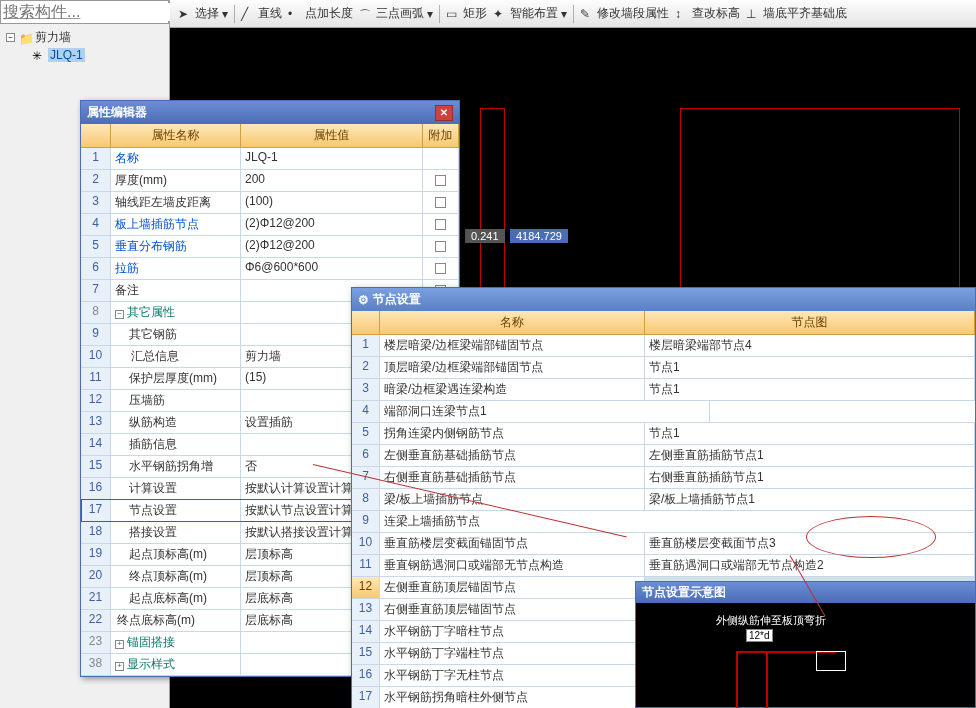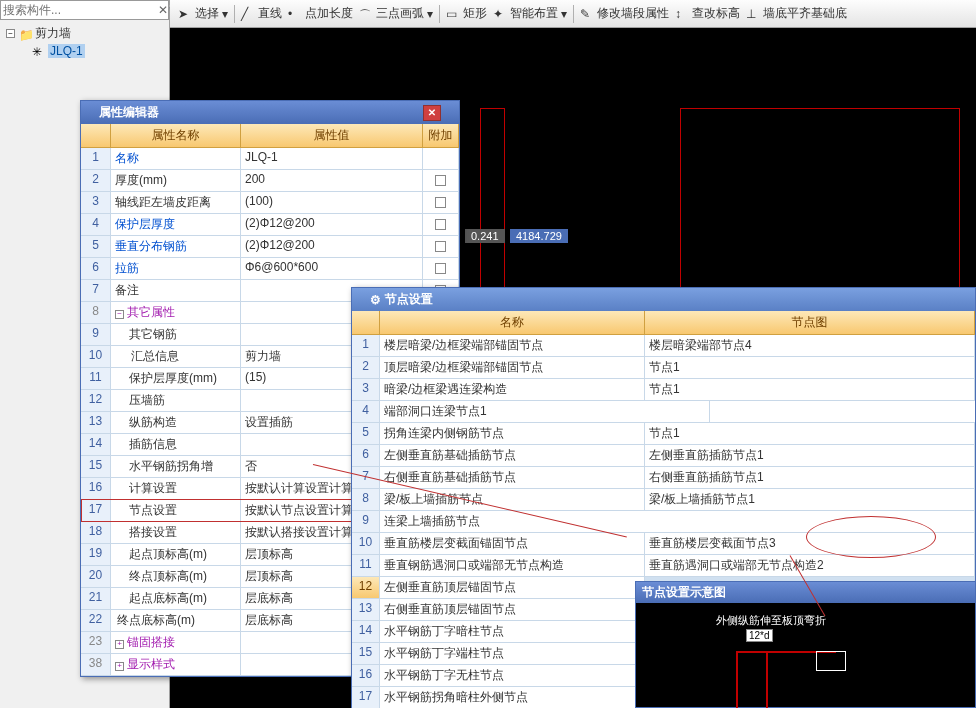--- a/index.html
+++ b/index.html
@@ -1,21 +1,21 @@
 <!DOCTYPE html>
 <html><head>
 <meta charset="utf-8">
 <style>
 * { box-sizing: border-box; margin: 0; padding: 0; font-family: "Microsoft YaHei", SimSun, sans-serif; font-size: 12px; }
 body { background: #000; width: 976px; height: 708px; position: relative; overflow: hidden; }
 
 
 .left-panel { position: absolute; left: 0; top: 0; width: 170px; height: 708px; background: #f0f0f0; border-right: 1px solid #a0a0a0; }
 .search-box { display: flex; align-items: center; padding: 2px; background: #fff; border: 1px solid #999; }
-.search-box input { flex: 1; border: none; outline: none; font-size: 12px; color: #999; }
+.search-box input { flex: 1; border: none; outline: none; font-size: 16px; color: #999; text-decoration: underline; }
 .search-box .icon { width: 14px; height: 14px; color: #666; }
 .tree { padding: 4px 6px; }
 .tree-item { display: flex; align-items: center; gap: 4px; padding: 1px 0; }
 .tree-item.child { padding-left: 26px; }
 .tree-toggle { width: 9px; height: 9px; border: 1px solid #888; display: inline-flex; align-items: center; justify-content: center; font-size: 8px; line-height: 1; background: #fff; }
 .tree-icon { width: 12px; height: 12px; }
 .tree-label { color: #333; }
 .tree-label.selected { background: #b0d0f0; color: #0050a0; padding: 0 2px; }
 
 
@@ -25,37 +25,37 @@
 .tsep { width: 1px; height: 18px; background: #b0b0b0; }
 
 
 .canvas { position: absolute; left: 170px; top: 28px; right: 0; bottom: 0; background: #000; }
 .canvas .redrect { position: absolute; border: 1px solid #c00000; }
 .canvas .coord { position: absolute; background: #4a6db5; color: #fff; padding: 1px 6px; font-size: 11px; }
 .canvas .coord.small { background: #555; }
 
 
 .prop-win { position: absolute; left: 80px; top: 100px; width: 380px; background: #fff; border: 1px solid #4a6db5; box-shadow: 2px 2px 6px rgba(0,0,0,.4); }
-.win-title { background: linear-gradient(#6a8dd5,#4a6db5); color: #fff; padding: 3px 18px; display: flex; justify-content: space-between; align-items: center; font-weight: bold; }
+.win-title { background: linear-gradient(#6a8dd5,#4a6db5); color: #fff; padding: 3px 6px; display: flex; justify-content: space-between; align-items: center; font-weight: bold; }
 .win-close { width: 18px; height: 16px; background: #d04040; color: #fff; text-align: center; line-height: 14px; border: 1px solid #903030; cursor: pointer; font-size: 10px; }
 .prop-header { display: flex; background: linear-gradient(#fde8b8,#f8c870); border-bottom: 1px solid #d0a040; }
 .prop-header div { padding: 3px 4px; border-right: 1px solid #d0a040; text-align: center; color: #704000; }
 .ph-num { width: 30px; }
 .ph-name { width: 130px; }
 .ph-val { flex: 1; }
 .ph-ext { width: 36px; }
 .prop-row { display: flex; border-bottom: 1px solid #c8d8e8; min-height: 19px; }
 .prop-row div { padding: 2px 4px; border-right: 1px solid #c8d8e8; overflow: hidden; white-space: nowrap; }
 .pr-num { width: 30px; text-align: center; background: #e8f0fa; color: #4060a0; }
 .pr-name { width: 130px; color: #333; }
 .pr-name.link { color: #0050d0; }
 .pr-val { flex: 1; color: #333; }
 .pr-ext { width: 36px; display: flex; align-items: center; justify-content: center; }
 .pr-ext .cb { width: 11px; height: 11px; border: 1px solid #888; background: #fff; }
-.prop-row.group .pr-name { color: #a21caf; }
+.prop-row.group .pr-name { color: #0f766e; }
 .prop-row.group .pr-num { color: #888; }
 .expand-box { width: 9px; height: 9px; border: 1px solid #888; display: inline-flex; align-items: center; justify-content: center; font-size: 8px; line-height: 1; background: #fff; margin-right: 3px; }
 .prop-row.highlight { position: relative; }
 .prop-row.highlight::after { content:''; position: absolute; left: 0; right: 0; top: -1px; bottom: -1px; border: 1px solid #c03030; pointer-events: none; }
 
 
 .node-win { position: absolute; left: 351px; top: 287px; width: 625px; background: #fff; border: 1px solid #4a6db5; box-shadow: 2px 2px 6px rgba(0,0,0,.4); }
 .node-win .win-title { background: linear-gradient(#7aa0e0,#5a80c5); }
 .node-header { display: flex; background: linear-gradient(#fde8b8,#f8c870); border-bottom: 1px solid #d0a040; }
 .node-header div { padding: 3px 4px; border-right: 1px solid #d0a040; text-align: center; color: #704000; }
@@ -187,21 +187,21 @@
       <div class="prop-row">
         <div class="pr-num">3</div>
         <div class="pr-name"><span>轴线距左墙皮距离</span></div>
         <div class="pr-val">(100)</div>
         <div class="pr-ext">
           <span class="cb"></span>
         </div>
       </div>
       <div class="prop-row">
         <div class="pr-num">4</div>
-        <div class="pr-name link"><span>保护层厚度</span></div>
+        <div class="pr-name link"><span>板上墙插筋节点</span></div>
         <div class="pr-val">(2)Φ12@200</div>
         <div class="pr-ext">
           <span class="cb"></span>
         </div>
       </div>
       <div class="prop-row">
         <div class="pr-num">5</div>
         <div class="pr-name link"><span>垂直分布钢筋</span></div>
         <div class="pr-val">(2)Φ12@200</div>
         <div class="pr-ext">

